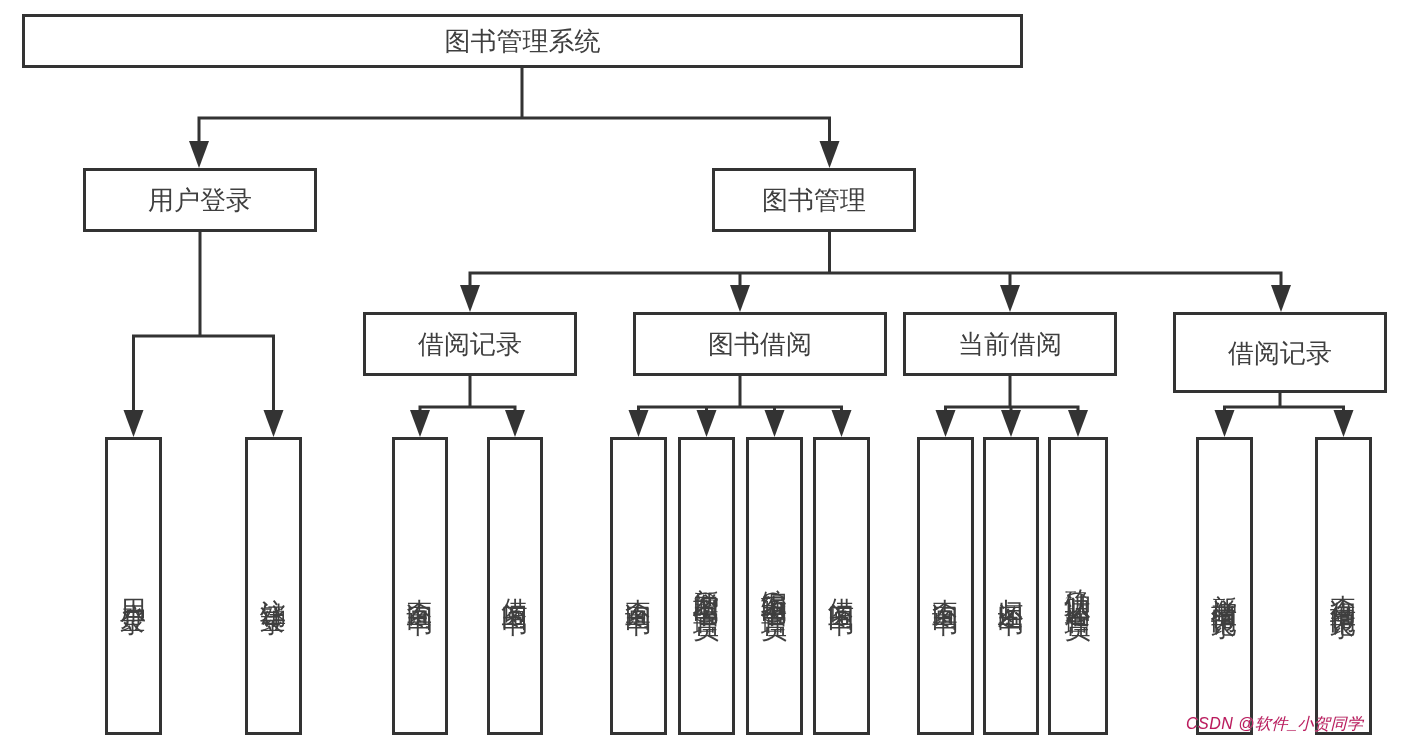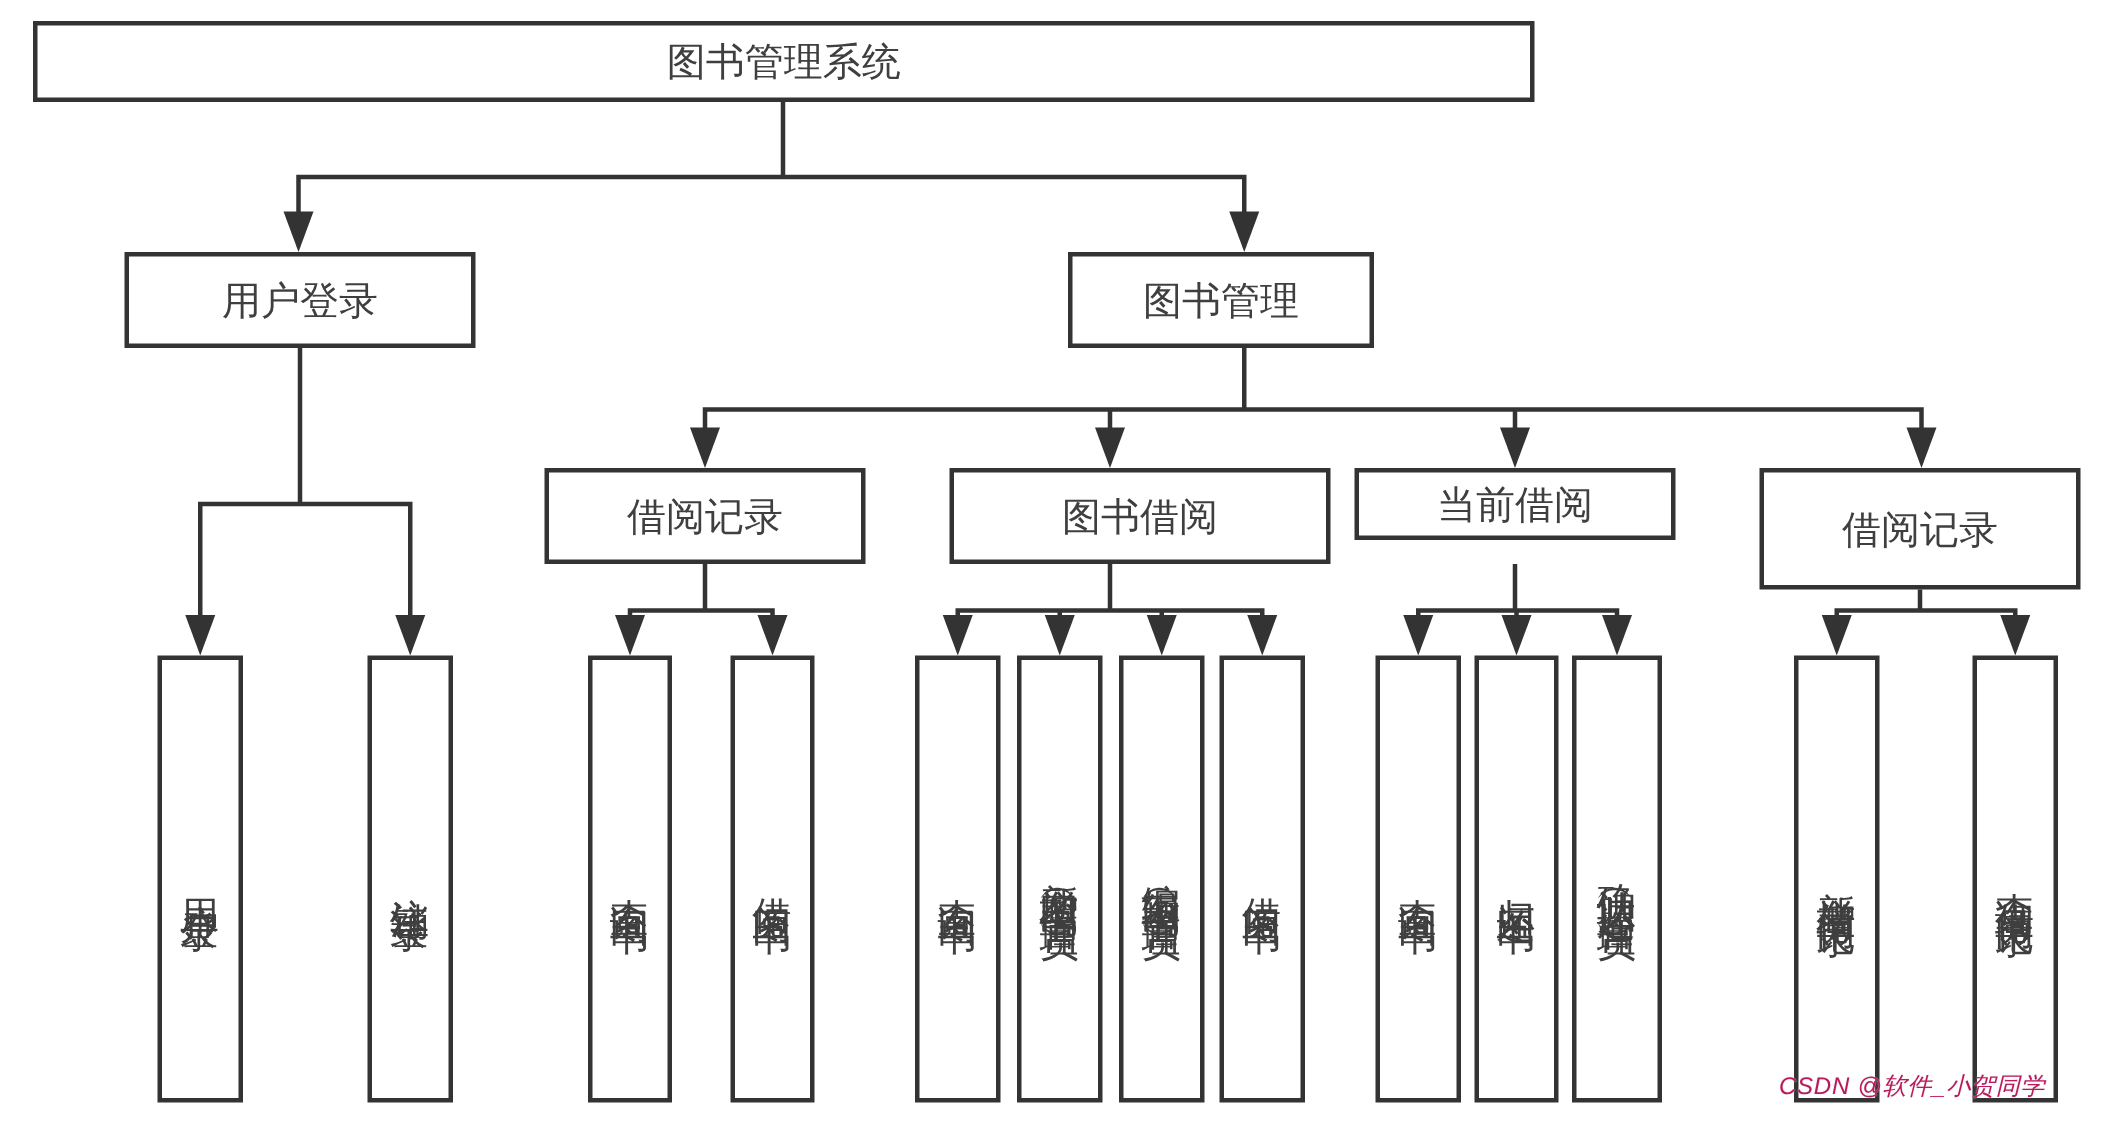--- a/index.html
+++ b/index.html
@@ -106,21 +106,21 @@
   <div class="box" style="left:712px;top:168px;width:204px;height:64px">
     <span>图书管理</span>
   </div>
 
   <div class="box" style="left:363px;top:312px;width:214px;height:64px">
     <span>借阅记录</span>
   </div>
   <div class="box" style="left:633px;top:312px;width:254px;height:64px">
     <span>图书借阅</span>
   </div>
-  <div class="box" style="left:903px;top:312px;width:214px;height:48px">
+  <div class="box" style="left:903px;top:312px;width:214px;height:64px">
     <span>当前借阅</span>
   </div>
   <div class="box" style="left:1173px;top:312px;width:214px;height:81px">
     <span>借阅记录</span>
   </div>
 
   <div class="box vbox" style="left:105px;top:437px;width:57px;height:298px">
     <span>用户登录</span>
   </div>
   <div class="box vbox" style="left:245px;top:437px;width:57px;height:298px">

